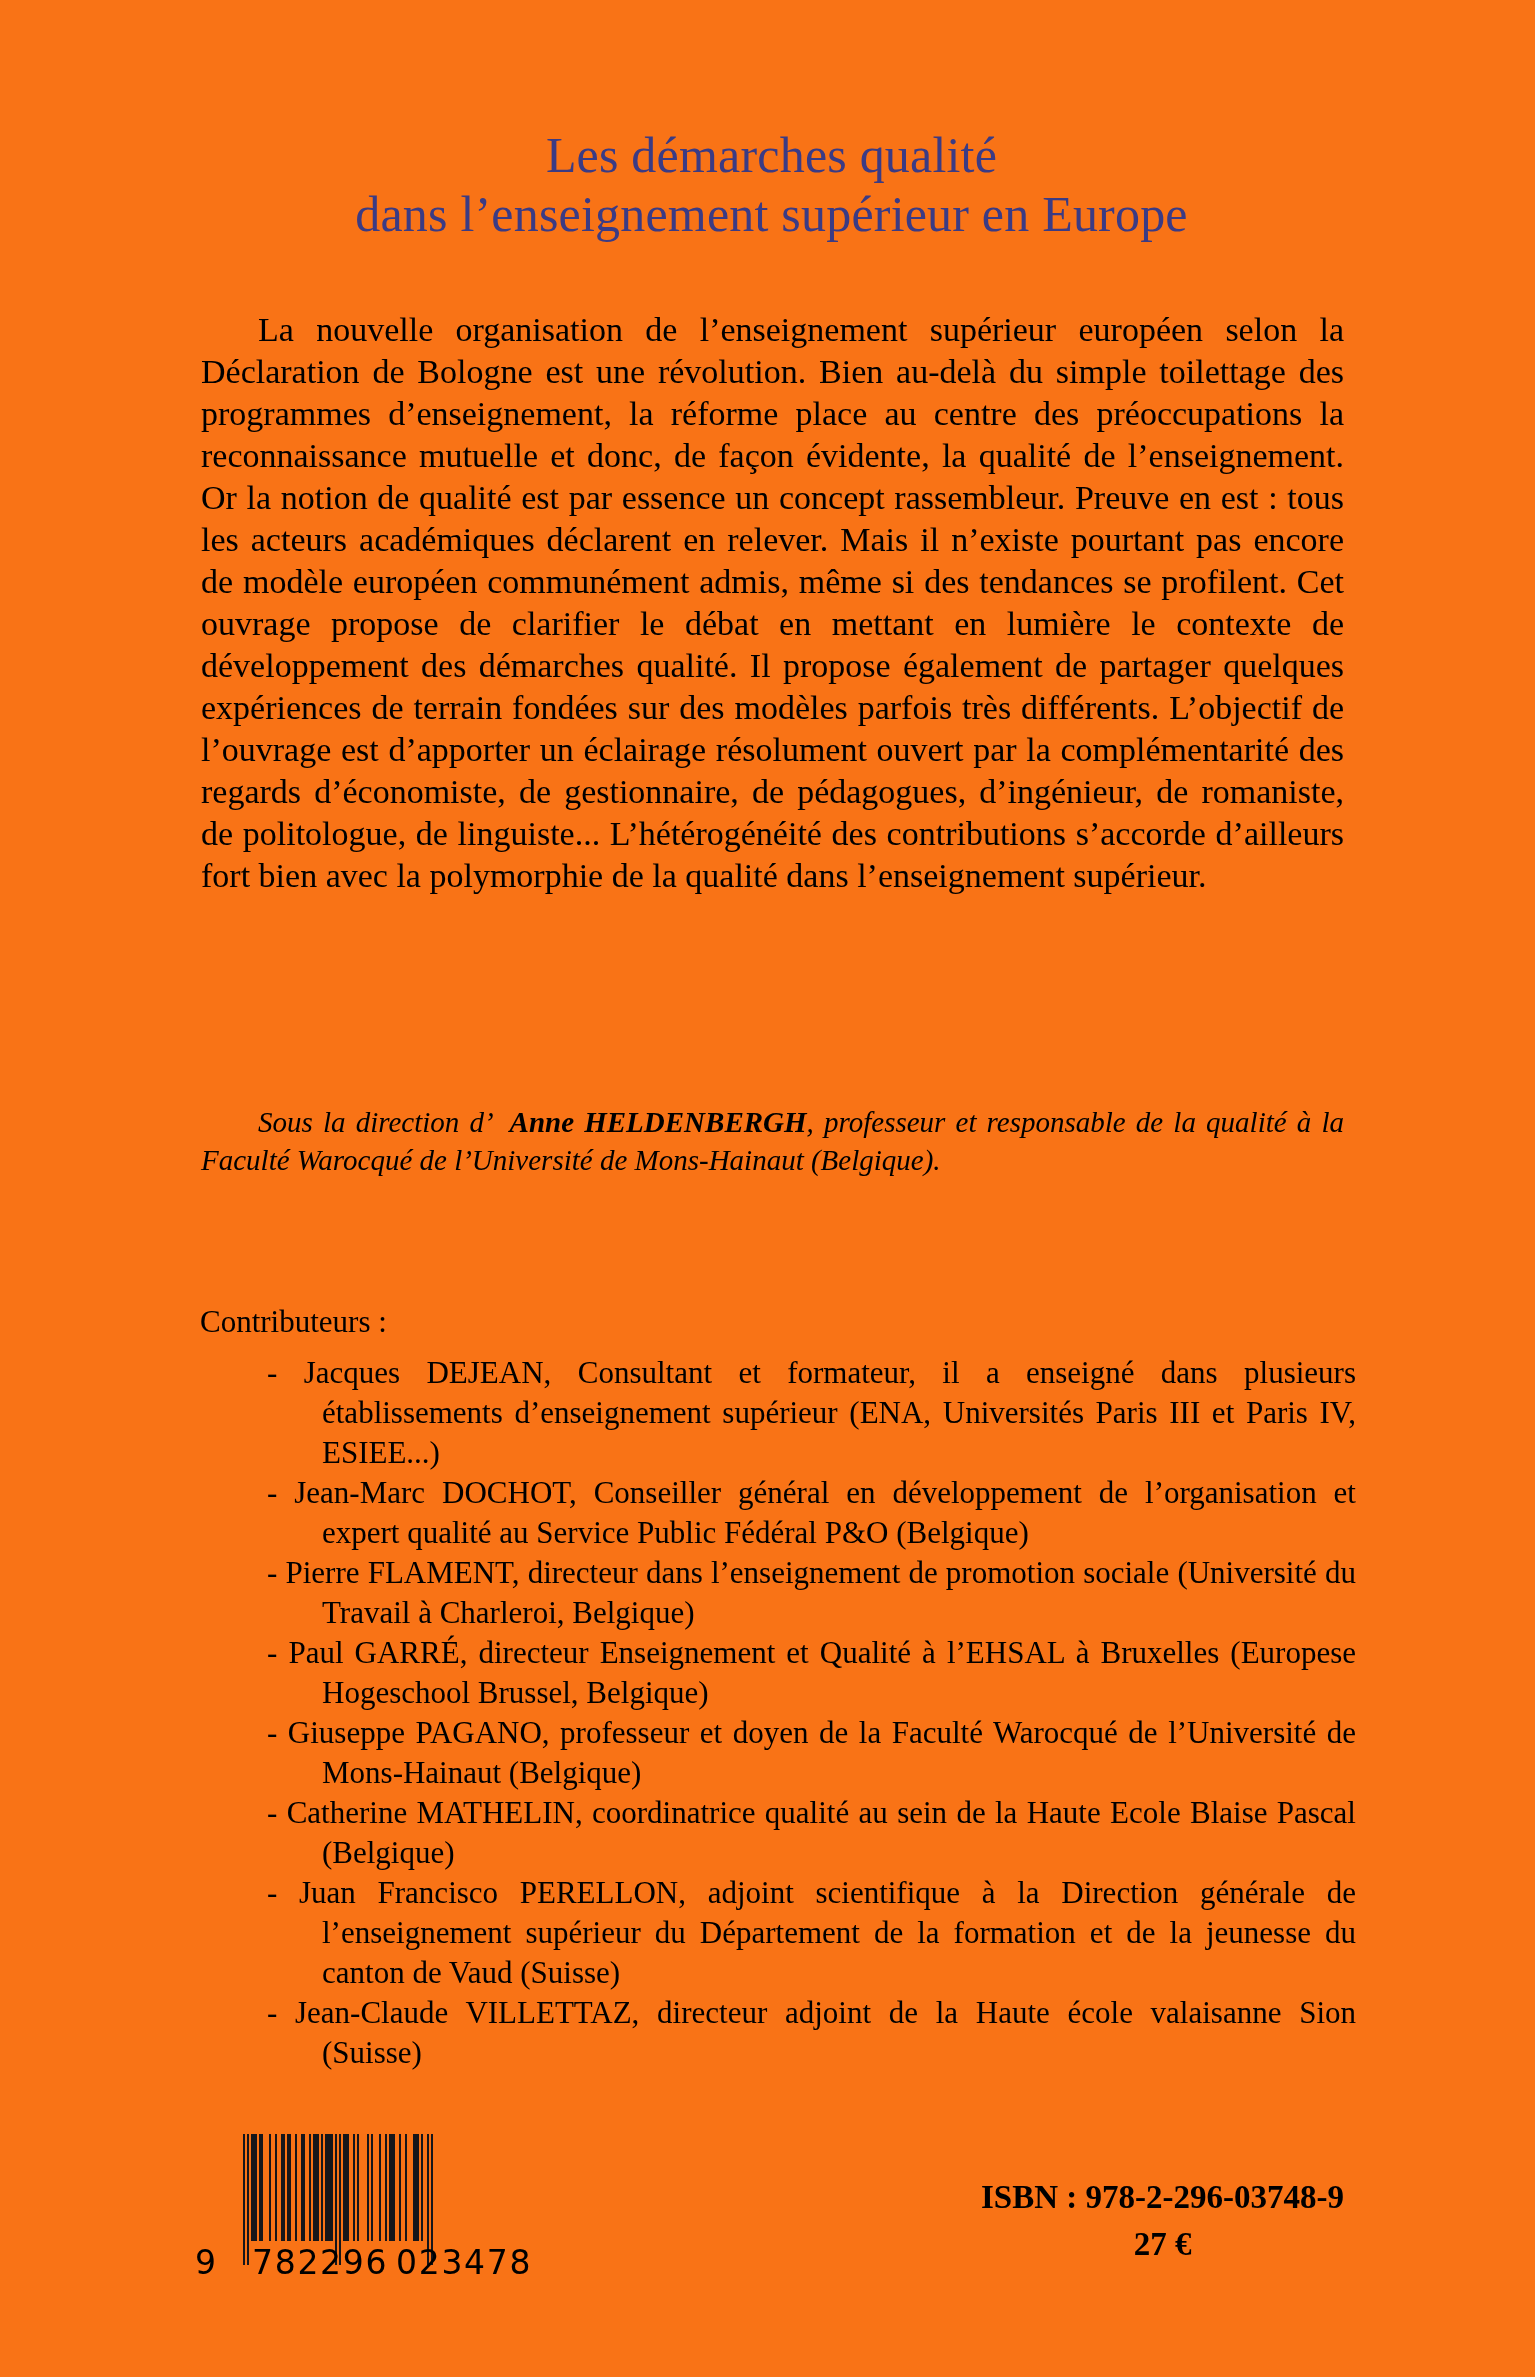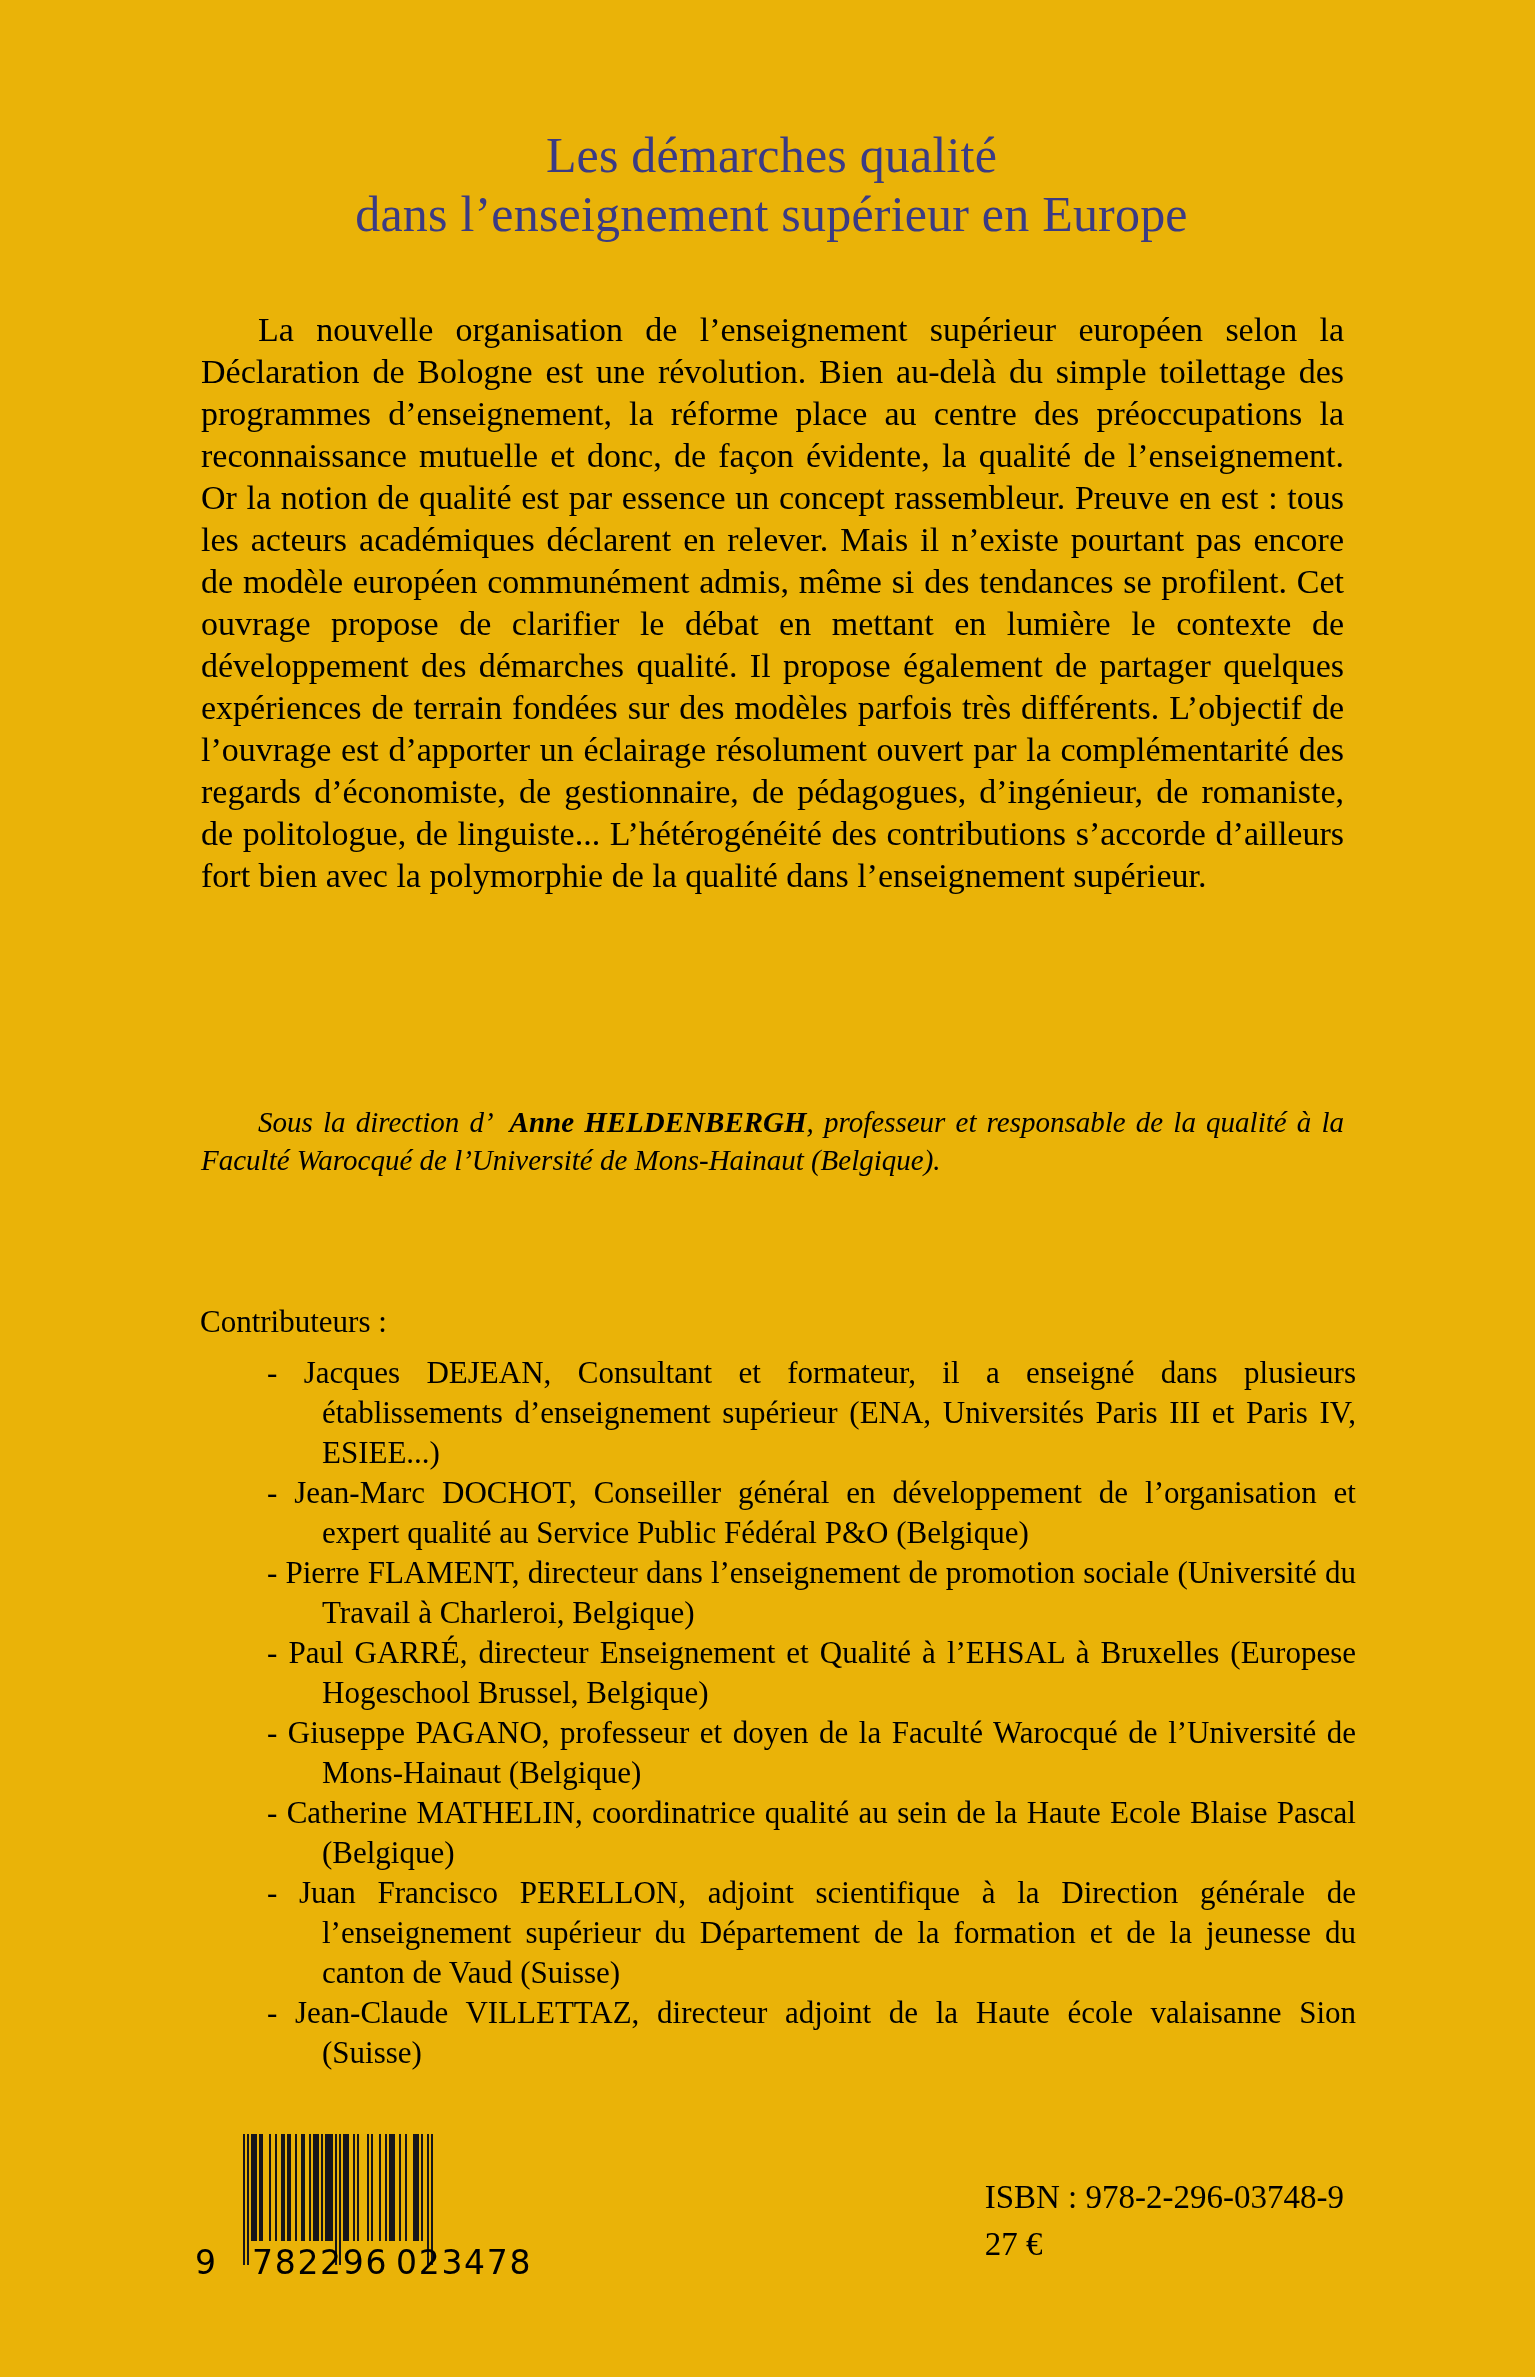--- a/index.html
+++ b/index.html
@@ -13,21 +13,21 @@
     height: 2377px;
     font-family: "Liberation Serif", "DejaVu Serif", serif;
     color: #000000;
     position: relative;
     overflow: hidden;
   }
 
   .page {
     position: absolute;
     inset: 0;
-    background: #eab308;
+    background: #f97316;
   }
 
   
   .title-block {
     position: absolute;
     left: 201px;
     top: 126px;
     width: 1141px;
     text-align: center;
     color: #3b3b84;
@@ -140,23 +140,24 @@
     position: absolute;
     left: 201px;
     top: 0px;
   }
 
   
   .isbn-block {
     position: absolute;
     right: 191px;
     top: 2174px;
-    text-align: left;
+    text-align: center;
     font-size: 33px;
     line-height: 47px;
+    font-weight: bold;
   }
   .isbn-line { display: block; white-space: nowrap; }
   .price-line { display: block; white-space: nowrap; }
 </style>
 </head>
 <body>
 
 <div class="page">
 
   <div class="title-block">

